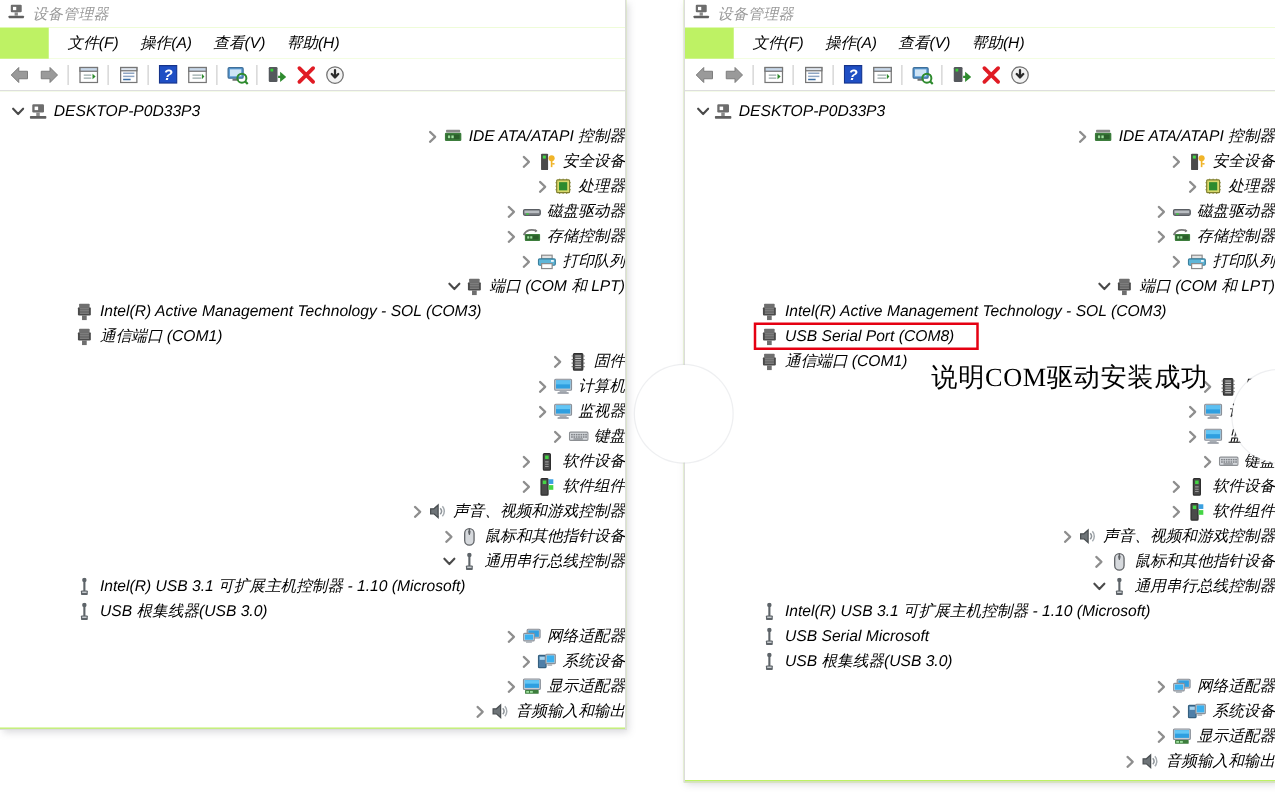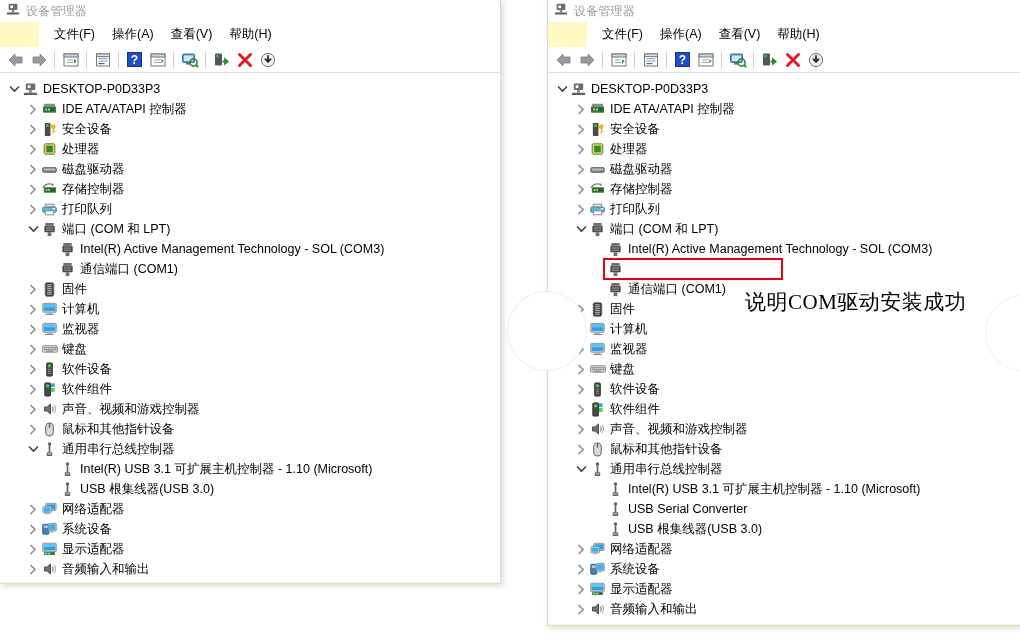--- a/index.html
+++ b/index.html
@@ -23,26 +23,27 @@
     box-shadow: 0 0 0 1px rgba(200,202,210,0.30);
     pointer-events: none;
     z-index: 6;
   }
   #halo-left  { left: 508px;  top: 292px; width: 78px;  height: 78px; }
   #halo-right { left: 986px;  top: 296px; width: 74px;  height: 74px; }
 
   
   .window {
     position: absolute;
-    background: #fef9c3;
+    background: #bef264;
     border: 1px solid #dcdcdc;
     box-sizing: border-box;
     box-shadow: 2px 2px 6px rgba(120,120,130,0.28);
     overflow: hidden;
     z-index: 2;
+    font-style: italic;
   }
   #window-left  { left: 0px;   top: 0px; width: 501px; height: 584px; border-left: none; border-top: none; }
   #window-right { left: 547px; top: 0px; width: 473px; height: 626px; border-right: none; border-top: none; }
 
   .titlebar {
     height: 22px;
     display: flex;
     align-items: center;
     padding-left: 6px;
     background: #ffffff;
@@ -132,21 +133,21 @@
   .ico svg { display: block; }
   .label {
     font-size: 12.5px;
     color: #000000;
     margin-left: 4px;
     line-height: 20px;
   }
 
   
   .lvl0 { padding-left: 7px; }
-  .lvl1 { padding-left: 26px; }
+  .lvl1 { padding-left: 26px; justify-content: flex-end; }
   .lvl2 { padding-left: 44px; }
 
   
   .node.boxed::before {
     content: "";
     position: absolute;
     left: 55px;
     top: -1px;
     width: 180px;
     height: 22px;
@@ -917,20 +918,21 @@
       <div class="node lvl2 boxed">
         <span class="chev"></span>
         <span class="ico">
           <svg width="13" height="15" viewBox="0 0 13 16">
             <rect x="2" y="1" width="9" height="3" rx="0.6" fill="#6f6f6f"></rect>
             <rect x="1" y="4" width="11" height="7" rx="1" fill="#4a4a4a"></rect>
             <path d="M2.6 5.4 h7.8 M2.6 7.2 h7.8 M2.6 9 h7.8" stroke="#8d8d8d" stroke-width="1"></path>
             <rect x="4.5" y="11" width="4" height="4" fill="#6f6f6f"></rect>
           </svg>
         </span>
+        <span class="label">USB Serial Port (COM8)</span>
       </div>
       <div class="node lvl2">
         <span class="chev"></span>
         <span class="ico">
           <svg width="13" height="15" viewBox="0 0 13 16">
             <rect x="2" y="1" width="9" height="3" rx="0.6" fill="#6f6f6f"></rect>
             <rect x="1" y="4" width="11" height="7" rx="1" fill="#4a4a4a"></rect>
             <path d="M2.6 5.4 h7.8 M2.6 7.2 h7.8 M2.6 9 h7.8" stroke="#8d8d8d" stroke-width="1"></path>
             <rect x="4.5" y="11" width="4" height="4" fill="#6f6f6f"></rect>
           </svg>
@@ -1108,21 +1110,21 @@
       <div class="node lvl2">
         <span class="chev"></span>
         <span class="ico">
           <svg width="11" height="15" viewBox="0 0 11 16">
             <circle cx="5.5" cy="2.2" r="1.9" fill="#5e6469"></circle>
             <rect x="4.6" y="3.6" width="1.8" height="8" fill="#5e6469"></rect>
             <rect x="2.6" y="11" width="5.8" height="4" rx="0.7" fill="#5e6469"></rect>
             <rect x="3.6" y="12" width="3.8" height="1.2" fill="#c9ccd0"></rect>
           </svg>
         </span>
-        <span class="label">USB Serial Converter</span>
+        <span class="label">USB Serial Microsoft</span>
       </div>
       <div class="node lvl2">
         <span class="chev"></span>
         <span class="ico">
           <svg width="11" height="15" viewBox="0 0 11 16">
             <circle cx="5.5" cy="2.2" r="1.9" fill="#5e6469"></circle>
             <rect x="4.6" y="3.6" width="1.8" height="8" fill="#5e6469"></rect>
             <rect x="2.6" y="11" width="5.8" height="4" rx="0.7" fill="#5e6469"></rect>
             <rect x="3.6" y="12" width="3.8" height="1.2" fill="#c9ccd0"></rect>
           </svg>

